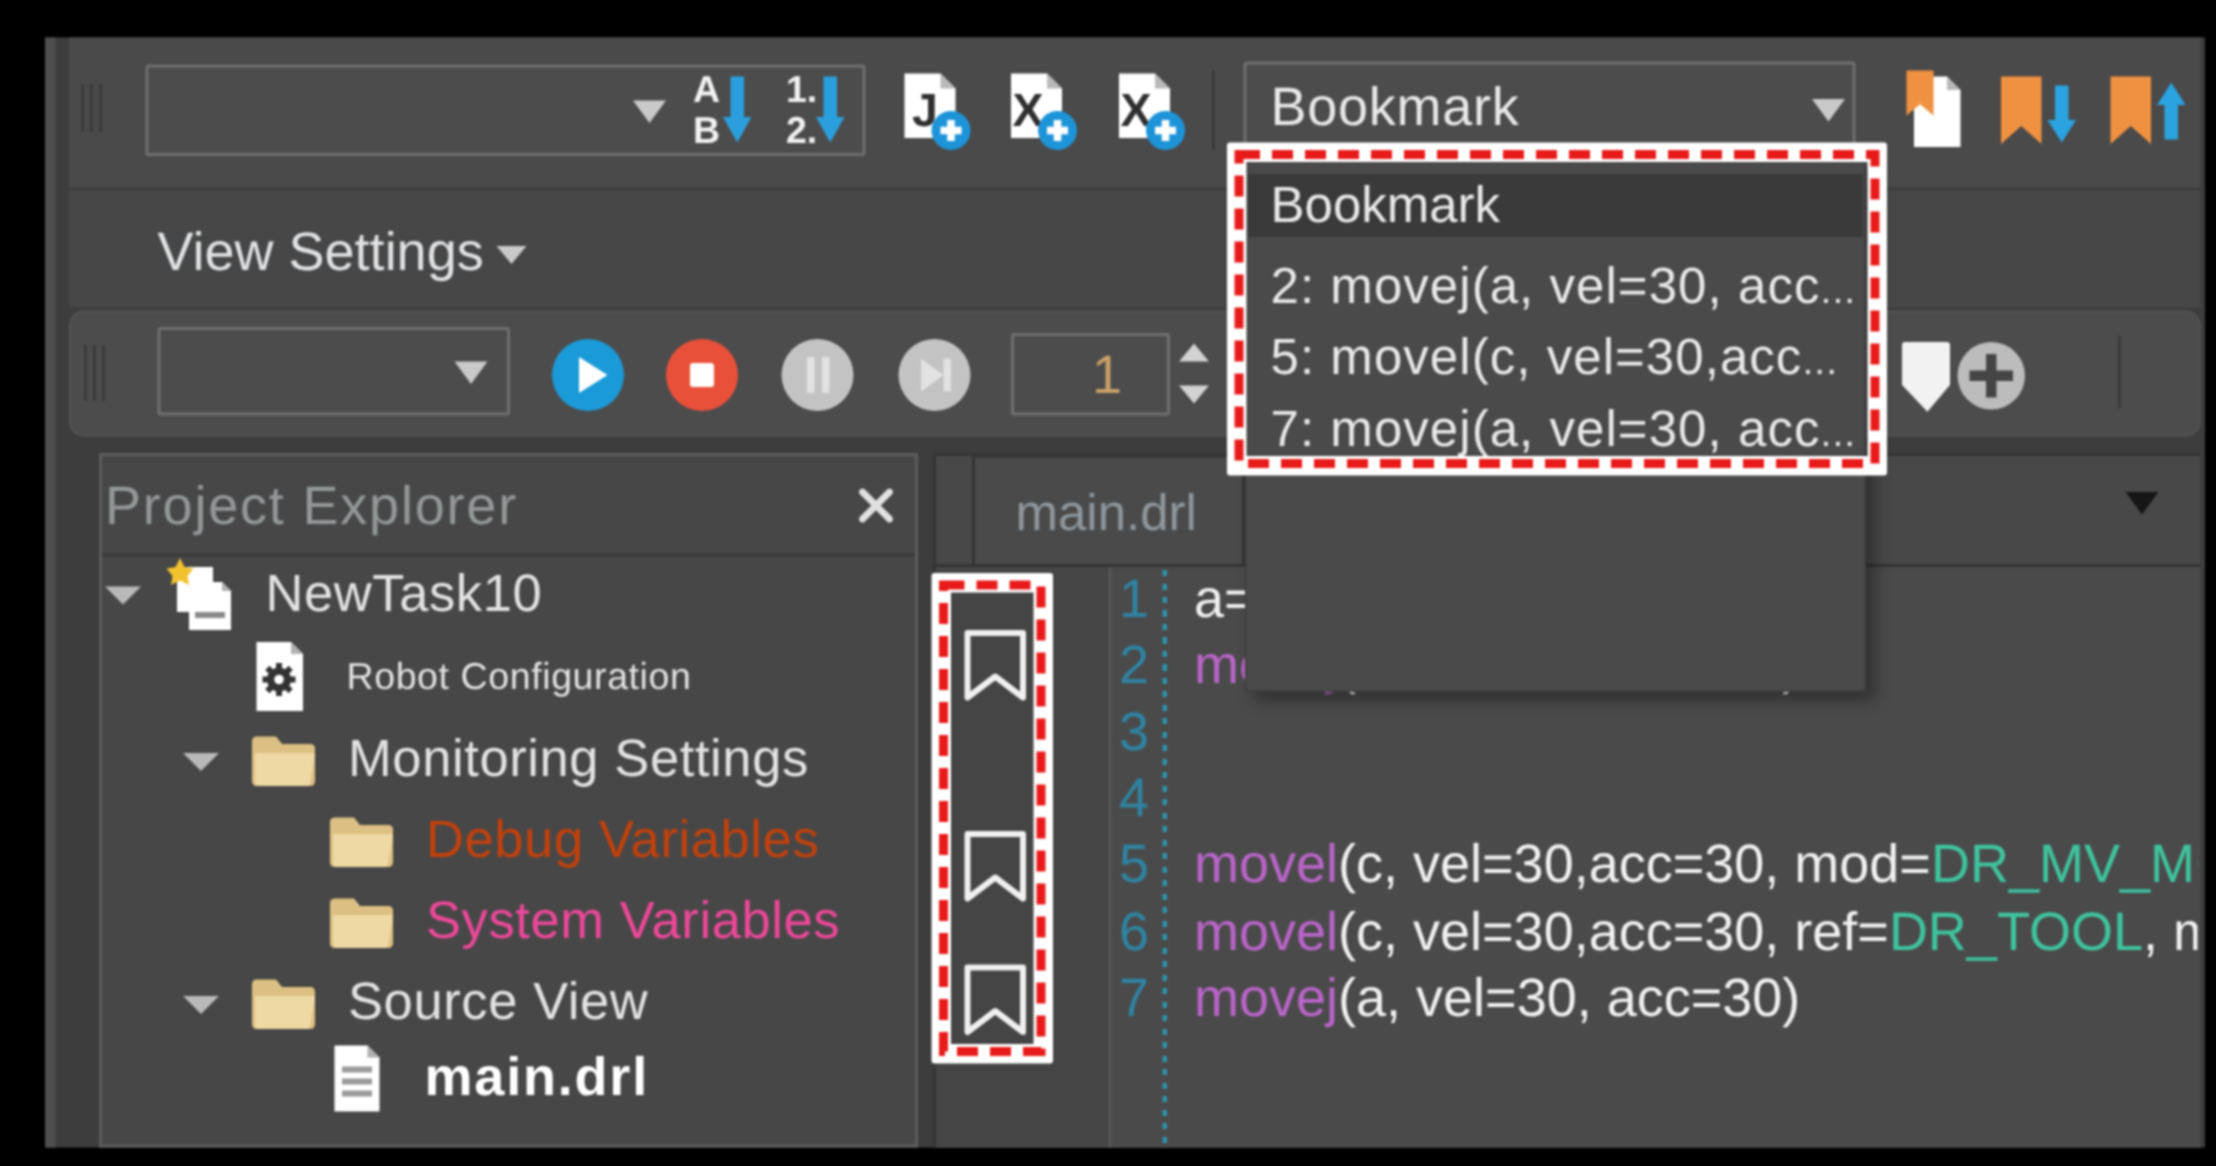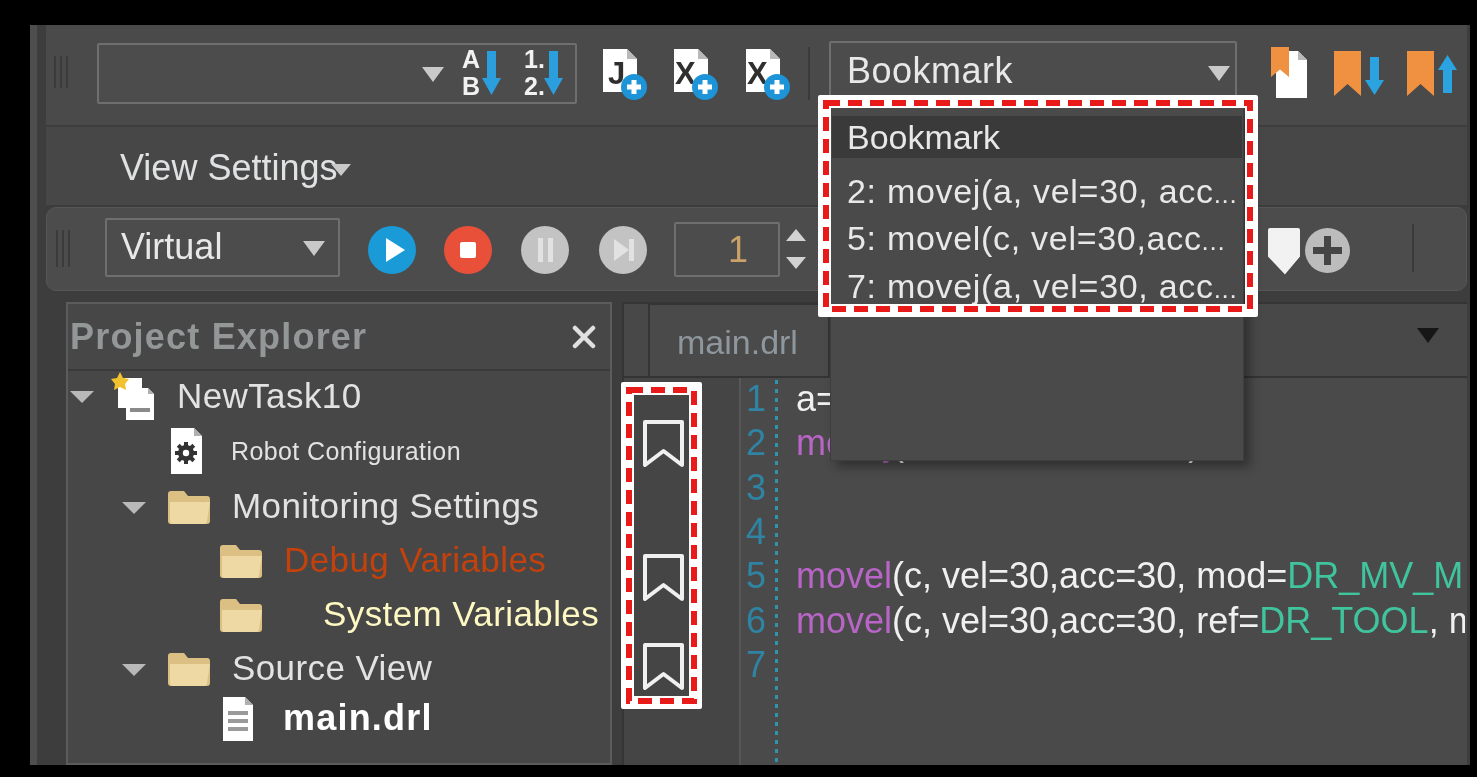--- a/index.html
+++ b/index.html
@@ -91,29 +91,28 @@
     <rect x="37" y="7" width="9" height="25" fill="#2aa3e0"></rect>
     <polygon points="32,30 51,30 41.5,45" fill="#2aa3e0"></polygon>
   </svg>
 
   <svg class="abs" style="left:1406px;top:50px;" width="56" height="50" viewBox="0 0 56 50">
     <polygon points="1,1 28,1 28,46 14.5,34 1,46" fill="#ef9140"></polygon>
     <rect x="37" y="18" width="9" height="25" fill="#2aa3e0"></rect>
     <polygon points="32,20 51,20 41.5,5" fill="#2aa3e0"></polygon>
   </svg>
 
-  <div class="txt" style="left:105px;top:150px;height:36px;line-height:36px;font-size:36px;color:#dfe1e3;margin-left:15px;">View Settings</div>
+  <div class="txt" style="left:105px;top:150px;height:36px;line-height:36px;font-size:36px;color:#dfe1e3;">View Settings</div>
   <div class="tri-down" style="left:331px;top:164px;border-left-width:10px;border-right-width:10px;border-top-width:12px;"></div>
 
   <div class="grip" style="left:56px;top:230px;height:37px;"></div>
   <div class="grip" style="left:62px;top:230px;height:37px;"></div>
   <div class="grip" style="left:68px;top:230px;height:37px;"></div>
 
   <div class="combo" style="left:105px;top:218px;width:235px;height:59px;"></div>
-  <div class="txt" style="left:121px;top:219px;height:55px;line-height:55px;">Virtual</div>
   <div class="tri-down" style="left:303px;top:241px;"></div>
 
   <div class="circle" style="left:368px;top:226px;width:48px;height:48px;background:#1b9ad8;"></div>
   <svg class="abs" style="left:368px;top:226px;" width="48" height="48">
       <polygon points="18,12 37,24 18,36" fill="#fff"></polygon>
     </svg>
   <div class="circle" style="left:444px;top:226px;width:48px;height:48px;background:#e9503a;"></div>
   <div class="abs" style="left:460px;top:242px;width:16px;height:16px;background:#fff;border-radius:2px;"></div>
   <div class="circle" style="left:521px;top:226px;width:48px;height:48px;background:#c3c3c3;"></div>
   <div class="abs" style="left:538px;top:238px;width:5px;height:24px;background:#e2e2e2;"></div>
@@ -133,21 +132,21 @@
 
   <svg class="abs" style="left:1264px;top:224px;" width="44" height="58" viewBox="0 0 44 58">
     <path d="M6,3 h28 a3,3 0 0 1 3,3 v27 L21,52 L3,33 v-27 a3,3 0 0 1 3,-3 z" fill="#f2f2f2" stroke="#4c4c4c" stroke-width="2"></path>
   </svg>
   <div class="circle" style="left:1305px;top:228px;width:45px;height:45px;background:#bcbcbc;"></div>
   <div class="abs" style="left:1313px;top:247px;width:29px;height:7px;background:#454545;"></div>
   <div class="abs" style="left:1324px;top:236px;width:7px;height:29px;background:#454545;"></div>
   <div class="sep" style="left:1412px;top:224px;height:48px;"></div>
 
   <div class="abs" style="left:66px;top:302px;width:546px;height:463px;background:#474747;border:2px solid #5c5c5c;box-sizing:border-box;"></div>
-  <div class="txt" style="left:70px;top:317px;height:40px;line-height:40px;color:#949798;font-weight:bold;letter-spacing:1.2px;font-size:36px;">Project Explorer</div>
+  <div class="txt" style="left:70px;top:317px;height:40px;line-height:40px;color:#949798;font-weight:normal;letter-spacing:1.2px;font-size:36px;">Project Explorer</div>
   <svg class="abs" style="left:572px;top:325px;" width="24" height="24">
       <path d="M3,3 L21,21 M21,3 L3,21" stroke="#e0e0e0" stroke-width="4.5" stroke-linecap="round"></path>
     </svg>
   <div class="abs" style="left:68px;top:369px;width:542px;height:2px;background:#3a3a3a;"></div>
 
   <div id="tree">
 
     <svg class="abs" style="left:68px;top:388px;" width="28" height="16">
         <polygon points="2,3 26,3 14,15" fill="#b9b9b9"></polygon>
       </svg>
@@ -194,21 +193,21 @@
     <svg class="abs" style="left:218px;top:542px;" width="46" height="36" viewBox="0 0 46 36">
       <path d="M2,6 a3,3 0 0 1 3,-3 h13 l4,5 h19 a3,3 0 0 1 3,3 v22 a3,3 0 0 1 -3,3 h-36 a3,3 0 0 1 -3,-3 z" fill="#dcc083"></path>
       <path d="M4,14 h40 l-3,19 a3,3 0 0 1 -3,3 h-31 a3,3 0 0 1 -3,-3 z" fill="#eed9a4"></path>
     </svg>
     <div class="txt" style="left:284px;top:540px;height:40px;line-height:40px;font-size:35px;letter-spacing:.4px;color:#c2410c;">Debug Variables</div>
 
     <svg class="abs" style="left:218px;top:596px;" width="46" height="36" viewBox="0 0 46 36">
       <path d="M2,6 a3,3 0 0 1 3,-3 h13 l4,5 h19 a3,3 0 0 1 3,3 v22 a3,3 0 0 1 -3,3 h-36 a3,3 0 0 1 -3,-3 z" fill="#dcc083"></path>
       <path d="M4,14 h40 l-3,19 a3,3 0 0 1 -3,3 h-31 a3,3 0 0 1 -3,-3 z" fill="#eed9a4"></path>
     </svg>
-    <div class="txt" style="left:284px;top:594px;height:40px;line-height:40px;font-size:35px;letter-spacing:.4px;color:#fef9c3;margin-left:39px;">System Variables</div>
+    <div class="txt" style="left:284px;top:594px;height:40px;line-height:40px;font-size:35px;letter-spacing:.4px;color:#ec4899;">System Variables</div>
 
     <svg class="abs" style="left:120px;top:661px;" width="28" height="16">
         <polygon points="2,3 26,3 14,15" fill="#b9b9b9"></polygon>
       </svg>
     <svg class="abs" style="left:166px;top:650px;" width="46" height="36" viewBox="0 0 46 36">
       <path d="M2,6 a3,3 0 0 1 3,-3 h13 l4,5 h19 a3,3 0 0 1 3,3 v22 a3,3 0 0 1 -3,3 h-36 a3,3 0 0 1 -3,-3 z" fill="#dcc083"></path>
       <path d="M4,14 h40 l-3,19 a3,3 0 0 1 -3,3 h-31 a3,3 0 0 1 -3,-3 z" fill="#eed9a4"></path>
     </svg>
     <div class="txt" style="left:232px;top:648px;height:40px;line-height:40px;font-size:35px;letter-spacing:.4px;color:#e2e2e2;">Source View</div>
 
@@ -250,20 +249,21 @@
     <div class="abs" style="left:0;top:554px;width:26px;height:44px;line-height:44px;">5</div>
     <div class="abs" style="left:0;top:599px;width:26px;height:44px;line-height:44px;">6</div>
     <div class="abs" style="left:0;top:643px;width:26px;height:44px;line-height:44px;">7</div>
   </div>
   <div class="abs" style="left:775px;top:380px;width:3px;height:385px;background-image:repeating-linear-gradient(to bottom,#2f93ad 0px,#2f93ad 4px,transparent 4px,transparent 9px);"></div>
   <div id="code" style="position:absolute;left:796px;top:0;width:669px;overflow:hidden;height:765px;font-size:36px;color:#f0f0f0;font-family:'Liberation Sans',sans-serif;white-space:nowrap;">
     <div class="abs" style="left:0;top:377px;height:44px;line-height:44px;">a=<span style="color:#b965c8">posx</span>(0, 0, 90, 0, 90, 0)</div>
     <div class="abs" style="left:0;top:421px;height:44px;line-height:44px;"><span style="color:#b965c8">movej</span>(a, vel=30, acc=30)</div>
     <div class="abs" style="left:0;top:554px;height:44px;line-height:44px;"><span style="color:#b965c8">movel</span>(c, vel=30,acc=30, mod=<span style="color:#3fc49e">DR_MV_MOD_ABS</span>)</div>
     <div class="abs" style="left:0;top:599px;height:44px;line-height:44px;"><span style="color:#b965c8">movel</span>(c, vel=30,acc=30, ref=<span style="color:#3fc49e">DR_TOOL</span>, mod=)</div>
+    <div class="abs" style="left:0;top:643px;height:44px;line-height:44px;"><span style="color:#b965c8">movej</span>(a, vel=30, acc=30)</div>
   </div>
 
   <div id="dropdown">
     <div class="abs" style="left:830px;top:107px;width:414px;height:354px;background:#4a4a4a;border:1px solid #3e3e3e;box-sizing:border-box;box-shadow:6px 6px 10px rgba(0,0,0,0.35);"></div>
     <div class="abs" style="left:832px;top:116px;width:410px;height:42px;background:#3a3a3a;"></div>
     <div class="txt" style="left:847px;top:116px;height:42px;line-height:42px;font-size:34px;">Bookmark</div>
     <div class="txt" style="left:847px;top:170px;height:42px;line-height:42px;font-size:34px;letter-spacing:.7px;">2: movej(a, vel=30, acc<span style="font-size:26px;">...</span></div>
     <div class="txt" style="left:847px;top:217px;height:42px;line-height:42px;font-size:34px;letter-spacing:.7px;">5: movel(c, vel=30,acc<span style="font-size:26px;">...</span></div>
     <div class="txt" style="left:847px;top:265px;height:42px;line-height:42px;font-size:34px;letter-spacing:.7px;">7: movej(a, vel=30, acc<span style="font-size:26px;">...</span></div>
   </div>

